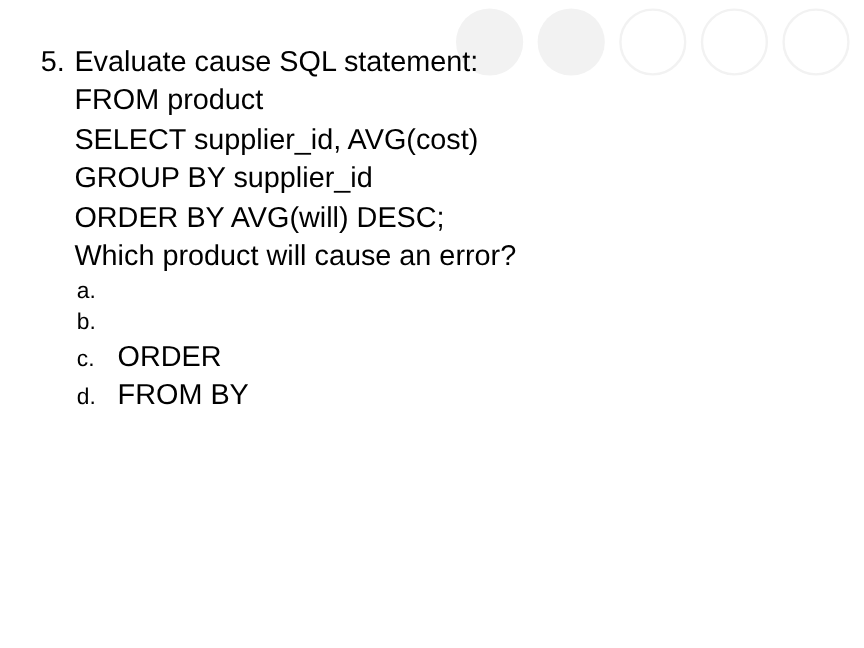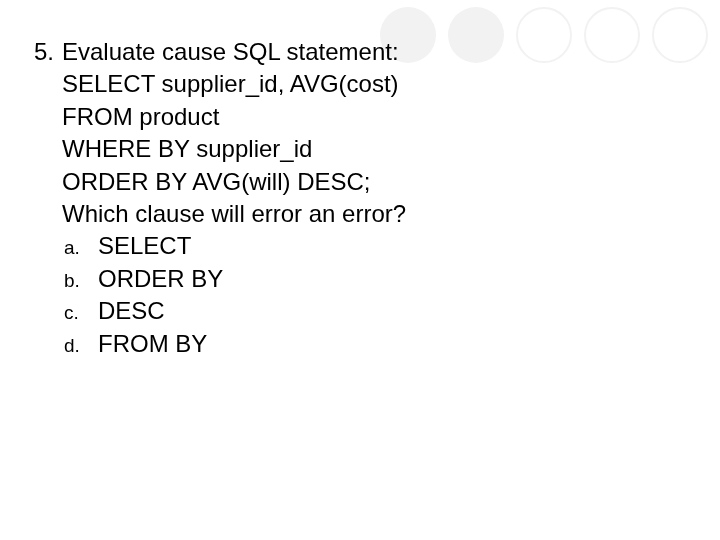--- a/index.html
+++ b/index.html
@@ -69,39 +69,37 @@
 </div>
 
 <div class="content">
 
   <div class="stem-first">
     <span class="stem-num">5.</span>
     <span>Evaluate cause SQL statement:</span>
   </div>
 
   <div class="stem-rest">
+    <div>FROM product</div>
     <div>SELECT supplier_id, AVG(cost)</div>
-    <div>FROM product</div>
-    <div>WHERE BY supplier_id</div>
+    <div>GROUP BY supplier_id</div>
     <div>ORDER BY AVG(will) DESC;</div>
-    <div>Which clause will error an error?</div>
+    <div>Which product will cause an error?</div>
   </div>
 
   <div class="options">
     <div class="opt-row">
       <span class="opt-letter">a.</span>
-      <span class="opt-text">SELECT</span>
     </div>
     <div class="opt-row">
       <span class="opt-letter">b.</span>
-      <span class="opt-text">ORDER BY</span>
     </div>
     <div class="opt-row">
       <span class="opt-letter">c.</span>
-      <span class="opt-text">DESC</span>
+      <span class="opt-text">ORDER</span>
     </div>
     <div class="opt-row">
       <span class="opt-letter">d.</span>
       <span class="opt-text">FROM BY</span>
     </div>
   </div>
 
 </div>
 
 </body></html>

